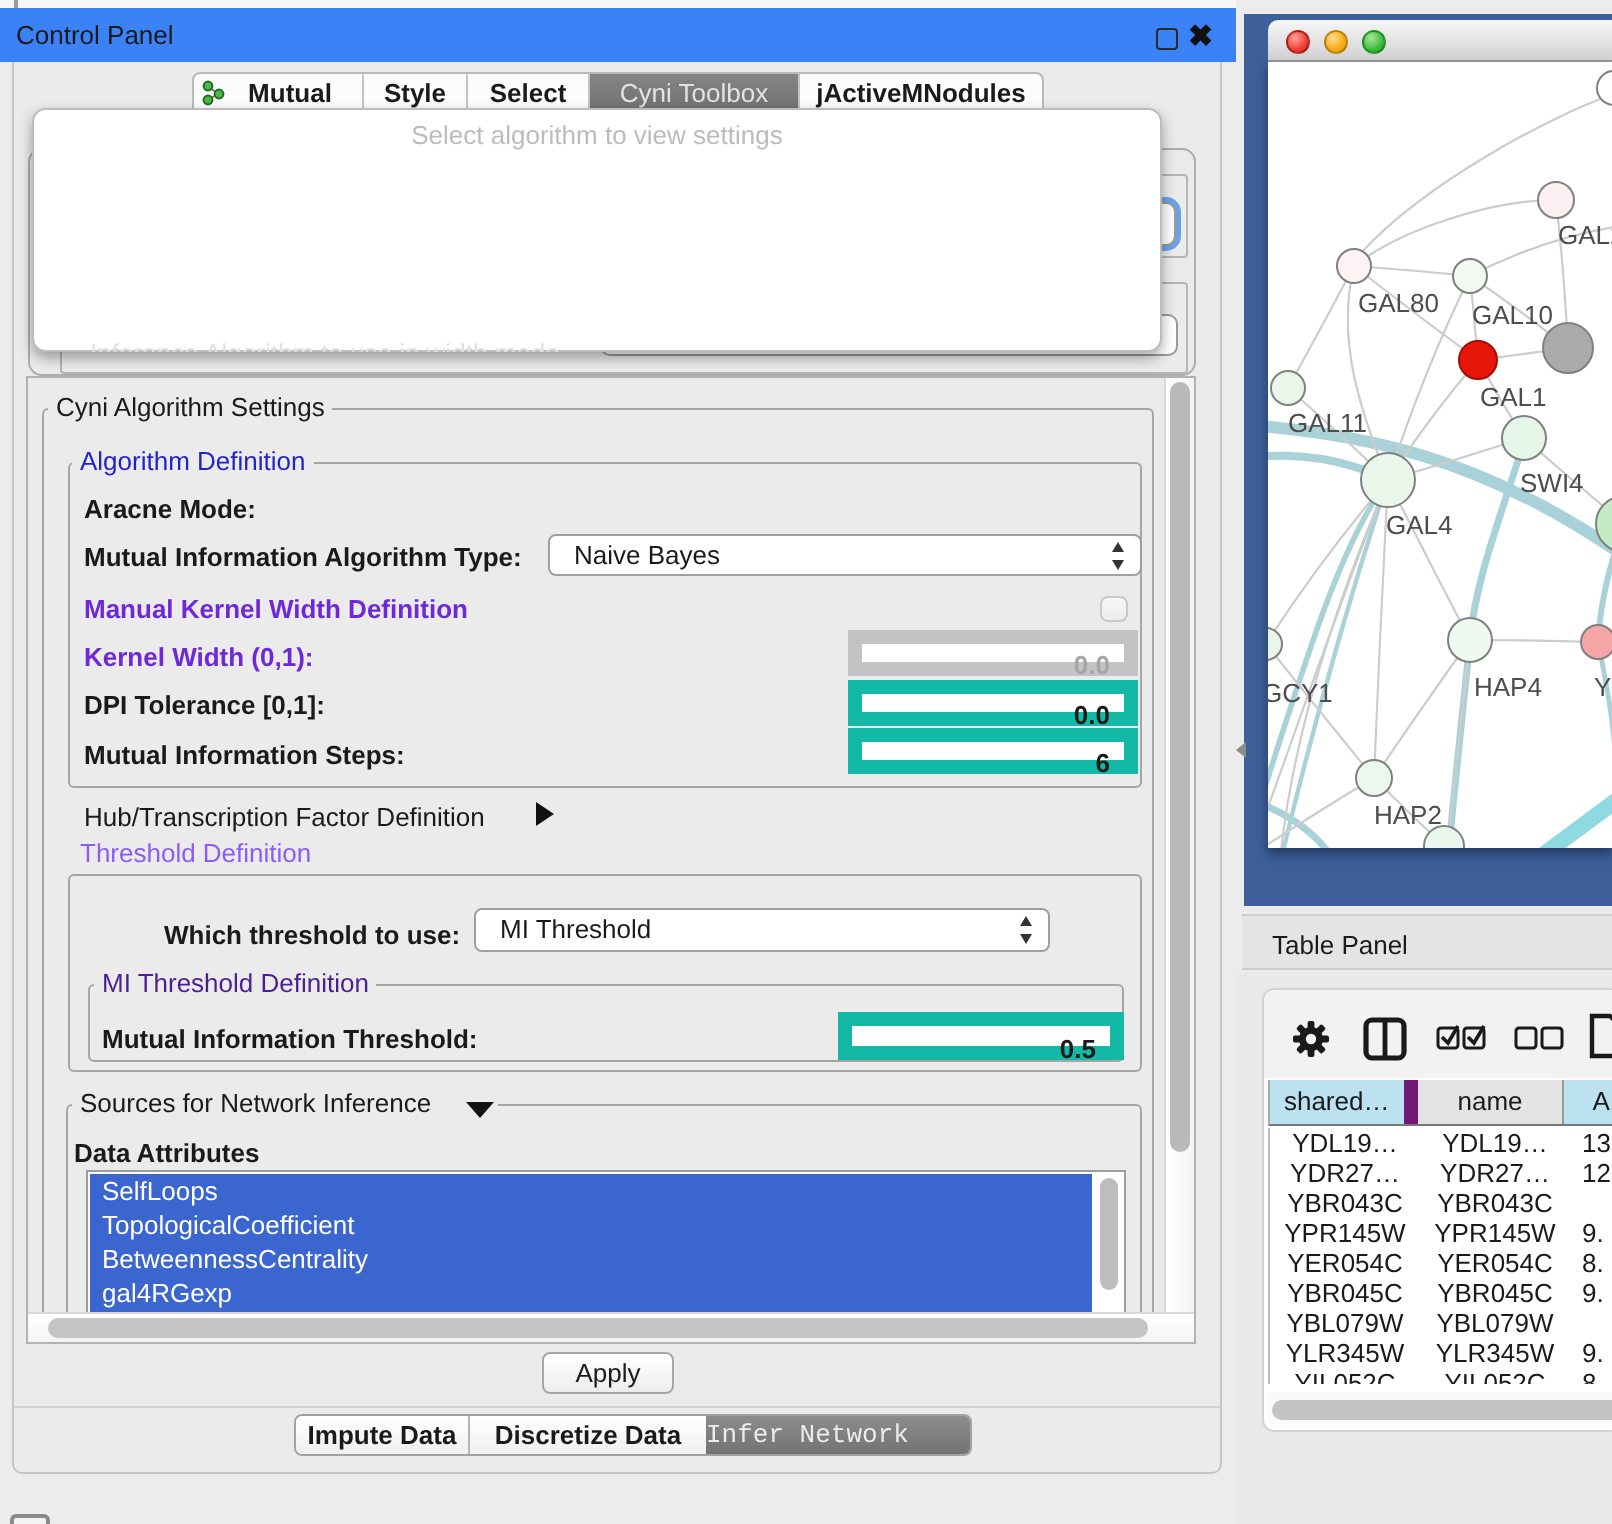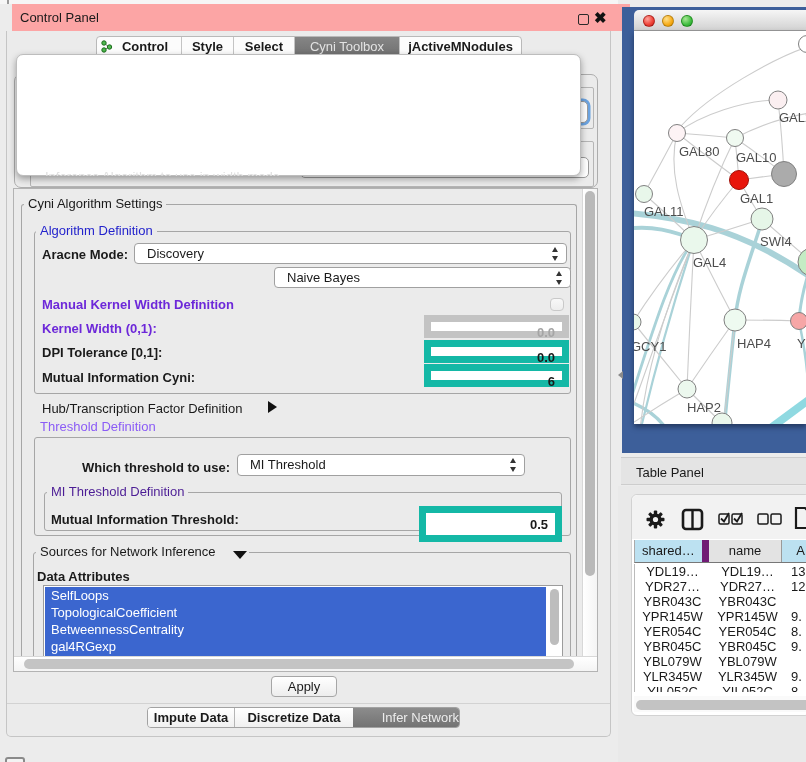--- a/index.html
+++ b/index.html
@@ -14,38 +14,38 @@
 .arr:after { content:""; position:absolute; bottom:0; left:0; border-left:3.5px solid transparent; border-right:3.5px solid transparent; border-top:5px solid #333; }
 .field { position:absolute; background:#fff; border:7px solid #14b8a6; text-align:right; padding-right:7px; line-height:21px; font-weight:bold; }
 .gbox { position:absolute; border:1px solid #a6a6a6; border-radius:3px; }
 .gtitle { position:absolute; background:#ebebeb; padding:0 4px; line-height:13px; }
 </style>
 </head>
 <body>
 
 <div class="abs" style="left:0;top:0;width:618px;height:4px;background:#f6f6f6;"></div>
 <div class="abs" style="left:7px;top:0;width:2px;height:4px;background:#9a9a9a;"></div>
-<div class="abs" style="left:12px;top:4px;width:618px;height:27px;background:#fca5a5;">
+<div class="abs" style="left:0;top:4px;width:618px;height:27px;background:#3b82f6;">
   <span style="position:absolute;left:8px;top:6px;">Control Panel</span>
 </div>
 
 <div class="abs" style="left:578px;top:14px;width:11px;height:11px;border:1.5px solid #2a2a2a;border-radius:2px;"></div>
 <div class="abs" style="left:594px;top:9px;width:16px;height:16px;font-weight:bold;font-size:15px;color:#111;">✖</div>
 
 <div class="abs" style="left:6px;top:31px;width:605px;height:706px;background:#ebebeb;border:1px solid #c5c5c5;border-top:none;border-radius:0 0 5px 5px;"></div>
 
 <div class="abs" style="left:96px;top:36px;height:21px;display:flex;border:1px solid #b9b9b9;border-radius:4px 4px 0 0;background:#fcfcfc;overflow:hidden;z-index:2;">
   <div style="width:85px;text-align:center;line-height:19px;border-right:1px solid #c4c4c4;padding-left:12px;position:relative;">
     <svg width="12" height="13" style="position:absolute;left:4px;top:3px;" viewBox="0 0 12 13">
       <line x1="3" y1="3" x2="8" y2="7" stroke="#777" stroke-width="1"></line>
       <line x1="3" y1="10" x2="8" y2="7" stroke="#777" stroke-width="1"></line>
       <circle cx="3" cy="3" r="2.2" fill="#4db84d" stroke="#1d6b1d"></circle>
       <circle cx="3" cy="10" r="2.2" fill="#4db84d" stroke="#1d6b1d"></circle>
       <circle cx="8.5" cy="7" r="2.2" fill="#4db84d" stroke="#1d6b1d"></circle>
-    </svg><span style="font-weight:bold;">Control</span></div>
+    </svg><span style="font-weight:bold;">Mutual</span></div>
   <div style="width:52px;text-align:center;line-height:19px;border-right:1px solid #c4c4c4;font-weight:bold;">Style</div>
   <div style="width:61px;text-align:center;line-height:19px;border-right:1px solid #c4c4c4;font-weight:bold;">Select</div>
   <div style="width:104px;text-align:center;line-height:19px;background:linear-gradient(#858585,#707070);color:#e3e3e3;">Cyni Toolbox</div>
   <div style="width:122px;text-align:center;line-height:19px;border-left:1px solid #c4c4c4;font-weight:bold;">jActiveMNodules</div>
 </div>
 
 <div class="abs" style="left:14px;top:74px;width:584px;height:114px;border:1px solid #adadad;border-radius:7px;"></div>
 <div class="abs" style="left:30px;top:87px;width:564px;height:42px;border:1px solid #b5b5b5;border-radius:2px;"></div>
 <div class="abs" style="left:300px;top:101px;width:288px;height:22px;background:#fff;border:1px solid #9a9a9a;border-radius:5px;box-shadow:0 0 0 2.5px #6ba3e0;"></div>
 <div class="abs" style="left:30px;top:141px;width:564px;height:46px;border:1px solid #b5b5b5;border-radius:2px;"></div>
@@ -56,50 +56,50 @@
 <div class="abs" style="left:13px;top:188px;width:569px;height:468px;overflow:hidden;">
  <div style="position:relative;width:569px;height:468px;">
 
   <div class="gbox" style="left:8px;top:16px;width:556px;height:460px;border-bottom:none;"></div>
   <div class="gtitle" style="left:11px;top:9px;">Cyni Algorithm Settings</div>
 
   <div class="gbox" style="left:21px;top:43px;width:537px;height:163px;"></div>
   <div class="gtitle" style="left:23px;top:36px;color:#2323cc;">Algorithm Definition</div>
 
   <div class="abs b" style="left:29px;top:59px;">Aracne Mode:</div>
-  <div class="combo" style="left:121px;top:55px;width:433px;height:21px;">Discovery<span class="arr"></span></div>
-
+
+  <div class="abs b" style="left:29px;top:83px;">Mutual Information Algorithm Type:</div>
   <div class="combo" style="left:261px;top:79px;width:297px;height:21px;">Naive Bayes<span class="arr"></span></div>
 
   <div class="abs b gray" style="left:29px;top:109px;">Manual Kernel Width Definition</div>
   <div class="abs" style="left:537px;top:110px;width:14px;height:13px;background:linear-gradient(#f8f8f8,#ededed);border:1px solid #c9c9c9;border-radius:4px;"></div>
 
   <div class="abs b gray" style="left:29px;top:133px;">Kernel Width (0,1):</div>
   <div class="field" style="left:411px;top:127px;width:145px;height:23px;border-color:#c3c3c3;color:#a5a5a5;">0.0</div>
 
   <div class="abs b" style="left:29px;top:157px;">DPI Tolerance [0,1]:</div>
   <div class="field" style="left:411px;top:152px;width:145px;height:23px;">0.0</div>
 
-  <div class="abs b" style="left:29px;top:182px;">Mutual Information Cyni:</div>
+  <div class="abs b" style="left:29px;top:182px;">Mutual Information Steps:</div>
   <div class="field" style="left:411px;top:176px;width:145px;height:23px;">6</div>
 
   <div class="abs" style="left:29px;top:213px;">Hub/Transcription Factor Definition</div>
   <div class="abs" style="left:255px;top:213px;width:0;height:0;border:6.5px solid transparent;border-left:9px solid #111;"></div>
 
   <div class="gbox" style="left:21px;top:249px;width:537px;height:99px;"></div>
   <div class="gtitle" style="left:23px;top:232px;color:#8b5cf6;">Threshold Definition</div>
 
   <div class="abs b" style="left:69px;top:272px;">Which threshold to use:</div>
   <div class="combo" style="left:224px;top:266px;width:288px;height:22px;">MI Threshold<span class="arr"></span></div>
 
   <div class="gbox" style="left:31px;top:304px;width:518px;height:39px;"></div>
   <div class="gtitle" style="left:34px;top:297px;color:#4c1d95;">MI Threshold Definition</div>
 
   <div class="abs b" style="left:38px;top:324px;">Mutual Information Threshold:</div>
-  <div class="field" style="left:406px;top:318px;width:143px;height:36px;line-height:23px;padding-left:36px;">0.5</div>
+  <div class="field" style="left:406px;top:318px;width:143px;height:24px;line-height:23px;padding-left:36px;">0.5</div>
 
   <div class="gbox" style="left:20px;top:364px;width:538px;height:110px;"></div>
   <div class="gtitle" style="left:23px;top:357px;width:213px;">Sources for Network Inference</div>
   <div class="abs" style="left:220px;top:363px;width:0;height:0;border-left:7.5px solid transparent;border-right:7.5px solid transparent;border-top:8px solid #111;"></div>
 
   <div class="abs b" style="left:24px;top:381px;">Data Attributes</div>
 
   <div class="abs" style="left:30px;top:397px;width:520px;height:80px;border:1px solid #9c9c9c;background:#fff;">
     <div style="position:absolute;left:1px;top:1px;width:501px;height:78px;background:#3b66cf;color:#fff;line-height:17px;padding-left:6px;">
       SelfLoops<br>TopologicalCoefficient<br>BetweennessCentrality<br>gal4RGexp
@@ -117,26 +117,27 @@
   <div style="position:absolute;left:10px;top:2px;width:550px;height:10px;background:#c4c4c4;border-radius:5px;"></div>
 </div>
 
 <div class="abs" style="left:7px;top:703px;width:603px;height:1px;background:#d2d2d2;"></div>
 
 <div class="abs" style="left:271px;top:676px;width:66px;height:21px;background:linear-gradient(#ffffff,#ededed);border:1px solid #a6a6a6;border-radius:4px;text-align:center;line-height:19px;">Apply</div>
 
 <div class="abs" style="left:147px;top:707px;height:21px;display:flex;border:1px solid #a2a2a2;border-radius:4px;overflow:hidden;">
   <div style="width:87px;text-align:center;line-height:19px;background:linear-gradient(#ffffff,#f0f0f0);border-right:1px solid #b5b5b5;font-weight:bold;">Impute Data</div>
   <div style="width:118px;text-align:center;line-height:19px;background:linear-gradient(#ffffff,#f0f0f0);font-weight:bold;">Discretize Data</div>
-  <div style="width:106px;text-align:right;line-height:19px;background:linear-gradient(#8c8c8c,#737373);color:#ececec;">Infer Network</div>
+  <div style="width:132px;text-align:left;line-height:19px;background:linear-gradient(#8c8c8c,#737373);color:#ececec;font-family:Liberation Mono, monospace;">Infer Network</div>
 </div>
 
 <div class="abs" style="left:5px;top:757px;width:20px;height:14px;border:2px solid #8a8a8a;border-radius:3px;background:#f3f3f3;"></div>
 
 <div class="abs" style="left:16px;top:54px;width:565px;height:122px;background:#fff;border:1px solid #bdbdbd;border-radius:7px;box-shadow:0 3px 7px rgba(0,0,0,0.35);z-index:10;">
+  <div style="position:absolute;left:0;top:5px;width:100%;text-align:center;color:#bcbcbc;">Select algorithm to view settings</div>
   <div style="position:absolute;left:28px;top:114px;height:7px;overflow:hidden;color:#e0e0e0;line-height:15.7px;">Inference Algorithm to use in width mode</div>
 </div>
 
 <div class="abs" style="left:622px;top:7px;width:184px;height:446px;background:#3d5f9a;">
   <div style="position:absolute;left:12px;top:3px;width:172px;height:21px;background:linear-gradient(#f6f6f6,#d2d2d2);border-radius:5px 0 0 0;border-bottom:1px solid #9a9a9a;">
     <div style="position:absolute;left:9px;top:5px;width:12px;height:12px;border-radius:50%;background:radial-gradient(circle at 35% 30%,#ffa39b,#ee4136 60%,#c0271f);border:0.5px solid rgba(120,0,0,.5);"></div>
     <div style="position:absolute;left:28px;top:5px;width:12px;height:12px;border-radius:50%;background:radial-gradient(circle at 35% 30%,#ffe08a,#f6ab17 60%,#d88b00);border:0.5px solid rgba(130,90,0,.5);"></div>
     <div style="position:absolute;left:47px;top:5px;width:12px;height:12px;border-radius:50%;background:radial-gradient(circle at 35% 30%,#a8e795,#3fbd3f 60%,#27962e);border:0.5px solid rgba(0,100,0,.5);"></div>
   </div>
   <div style="position:absolute;left:12px;top:24px;width:172px;height:393px;background:#fff;box-shadow:0 3px 5px rgba(10,20,40,.5);overflow:hidden;">

